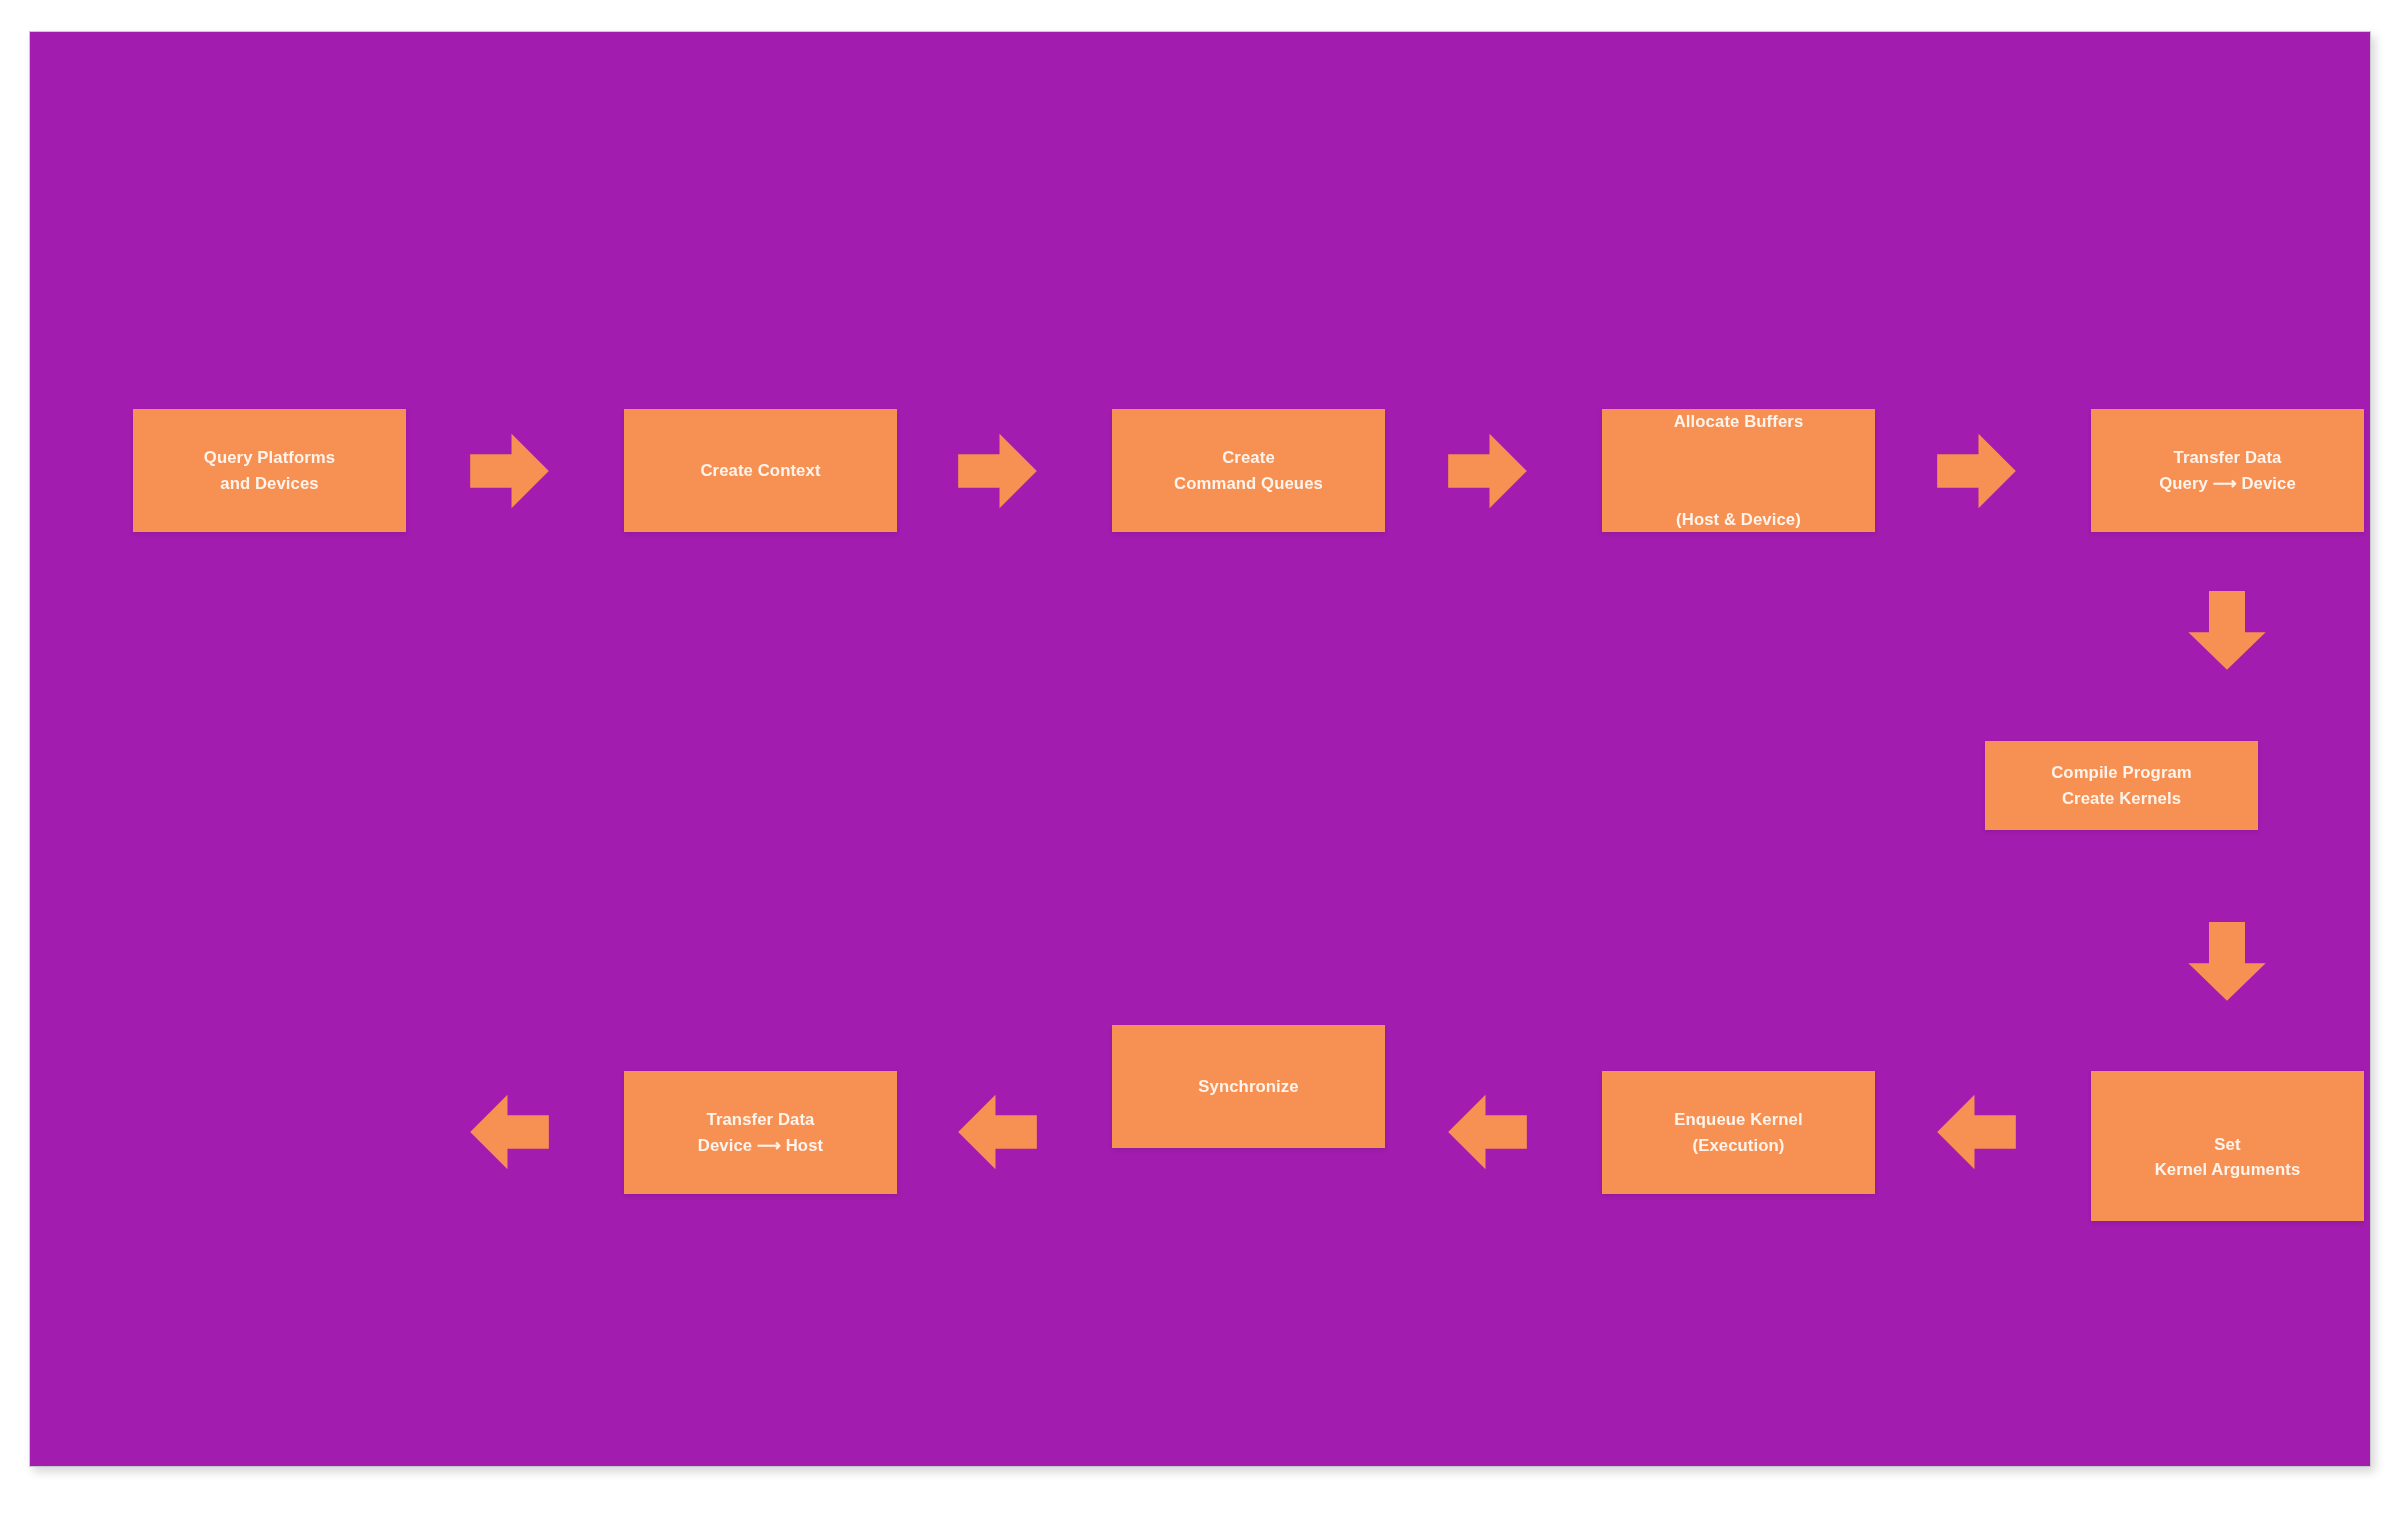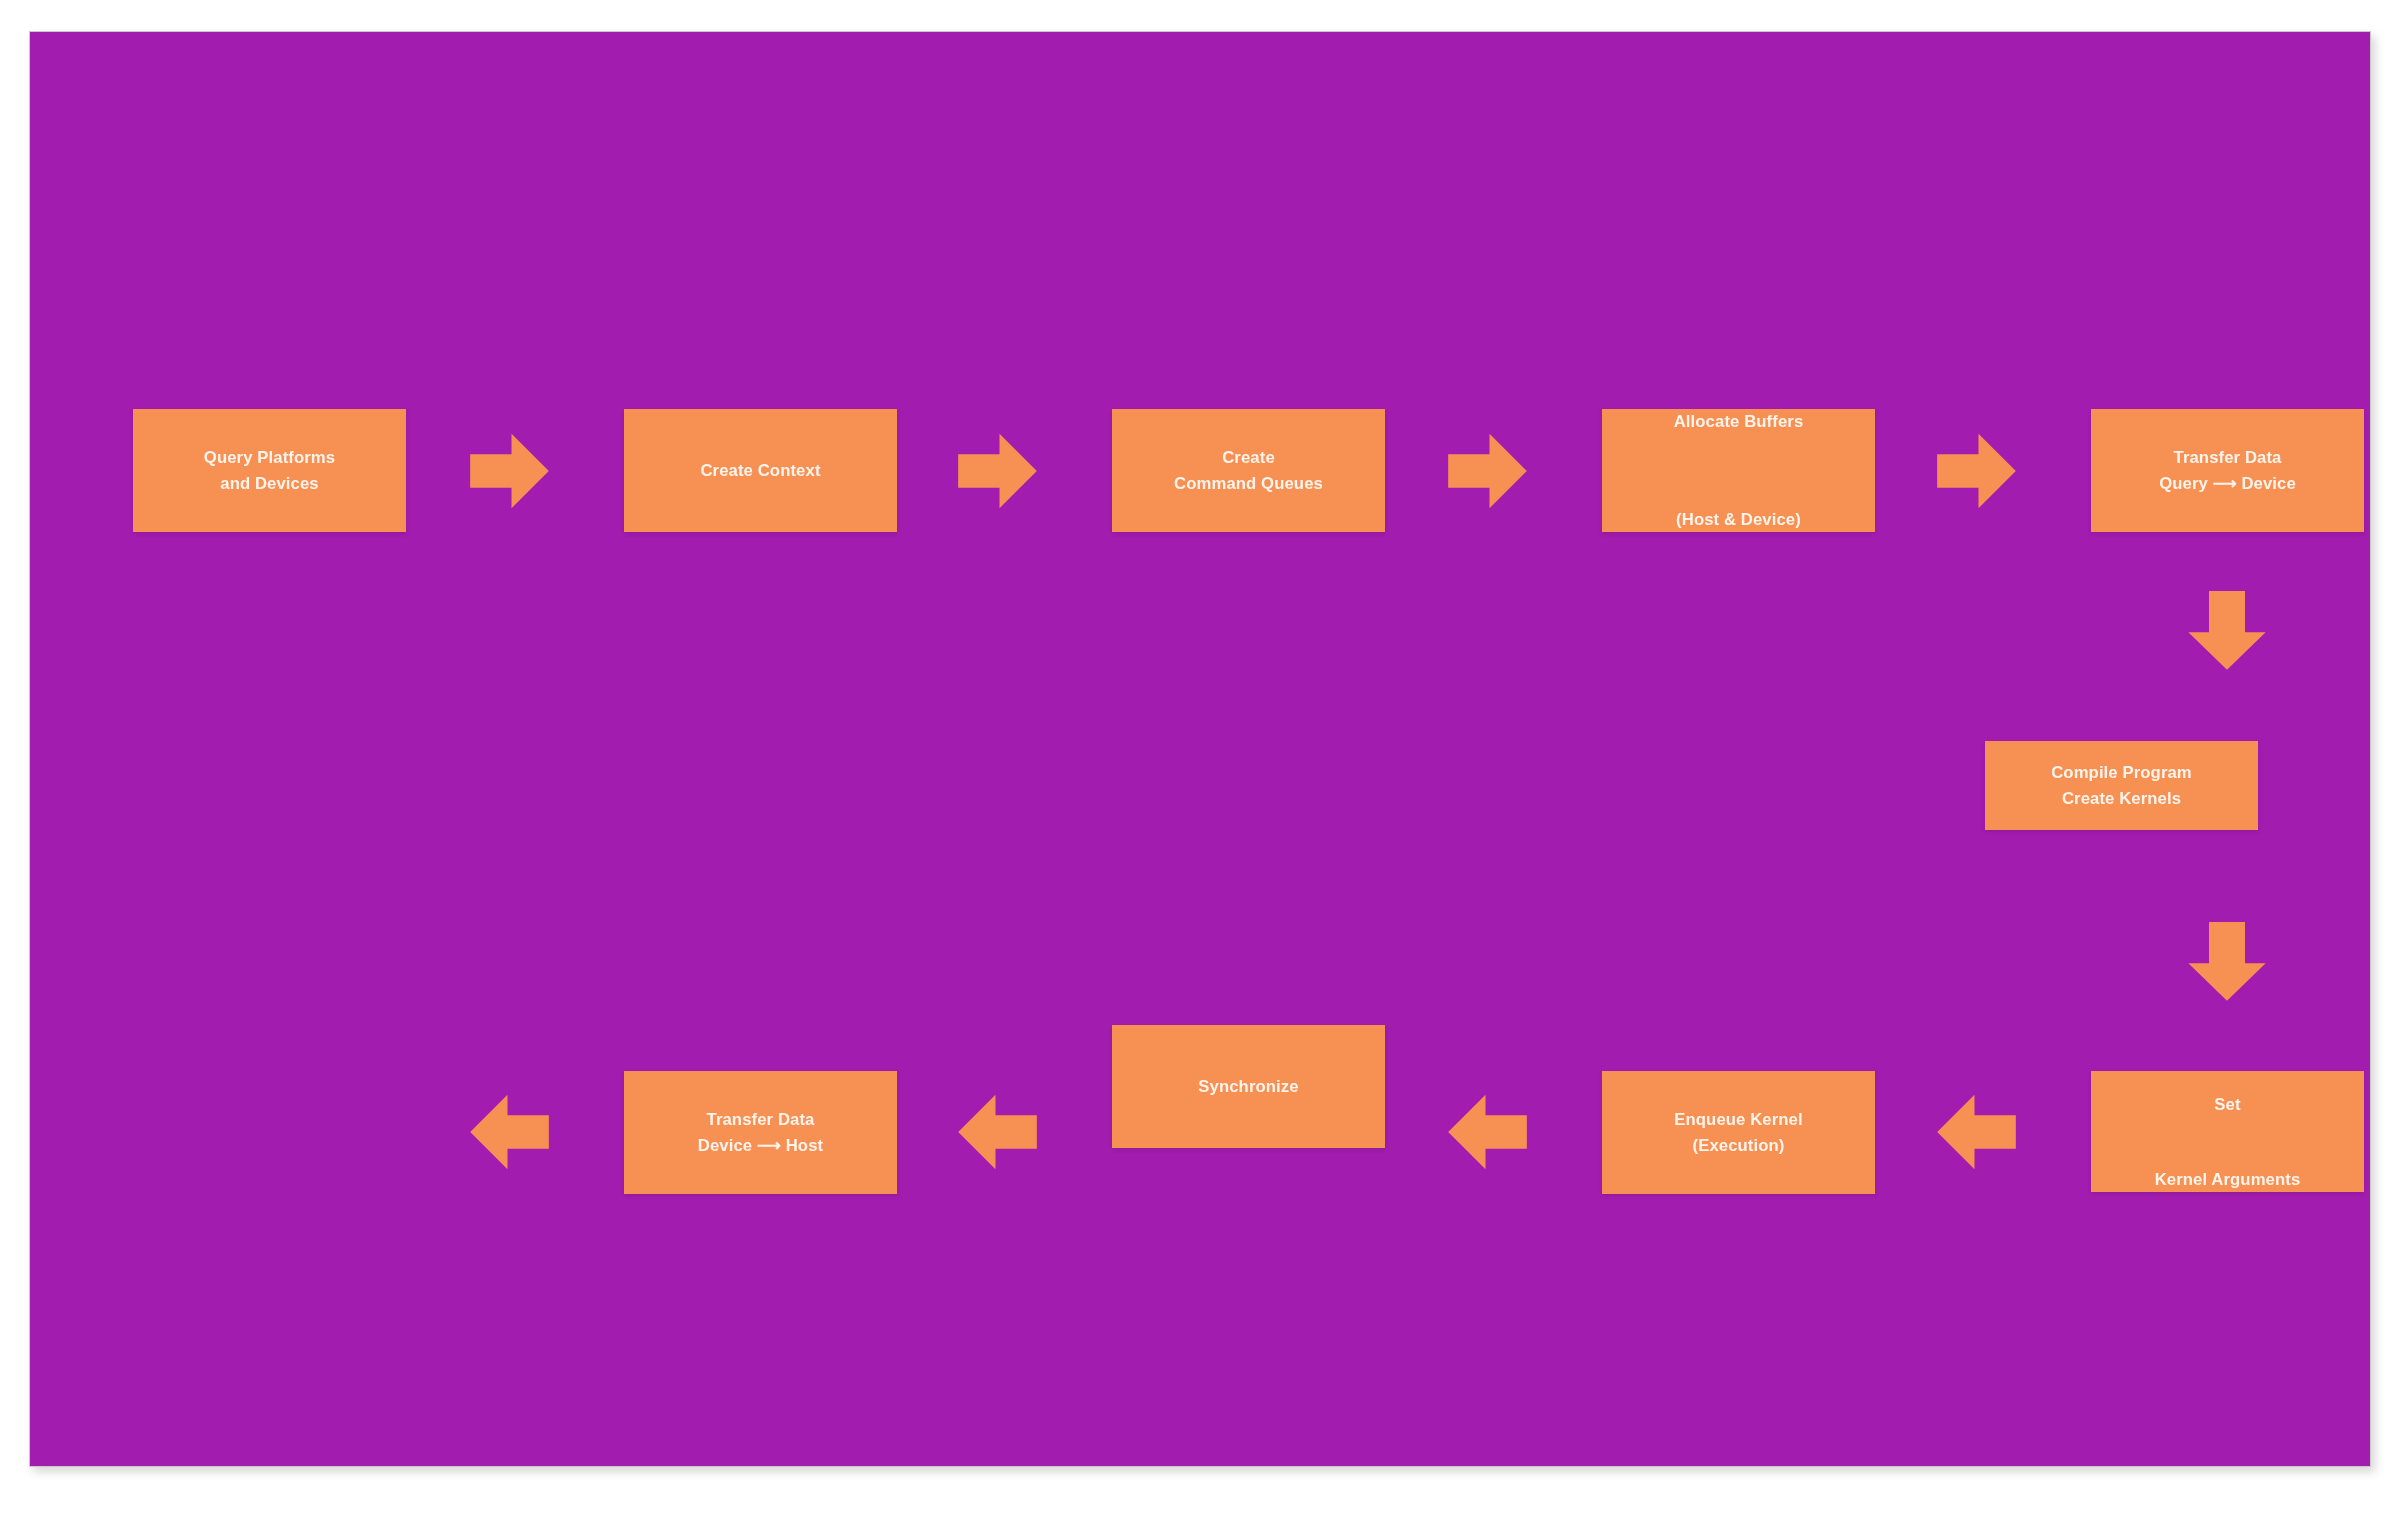--- a/index.html
+++ b/index.html
@@ -47,22 +47,22 @@
 
   
   #node-query-platforms   { left: 103px;  top: 377px;  width: 273px; height: 123px; }
   #node-create-context    { left: 594px;  top: 377px;  width: 273px; height: 123px; justify-content: center; }
   #node-command-queues    { left: 1082px; top: 377px;  width: 273px; height: 123px; align-items: center; }
   #node-allocate-buffers  { left: 1572px; top: 377px;  width: 273px; height: 123px; justify-content: space-between; }
   #node-transfer-h2d      { left: 2061px; top: 377px;  width: 273px; height: 123px; }
 
   
   #node-compile-program   { left: 1955px; top: 709px; width: 273px; height: 89px; }
-  #node-set-kernel-args   { left: 2061px; top: 1039px; width: 273px; height: 121px;
-                            justify-content: space-between; padding-top: 21.3px; box-sizing: border-box; }
+  #node-set-kernel-args   { left: 2061px; top: 1039px; width: 273px; height: 150px;
+                            justify-content: center; padding-top: 21.3px; box-sizing: border-box; }
 
   
   #node-enqueue-kernel    { left: 1572px; top: 1039px; width: 273px; height: 123px; }
   #node-synchronize       { left: 1082px; top: 993px; width: 273px; height: 123px; }
   #node-transfer-d2h      { left: 594px;  top: 1039px; width: 273px; height: 123px; }
   #node-release-resources { left: 103px;  top: 1039px; width: 273px; height: 123px; }
 
   
   .arrow {
     position: absolute;

